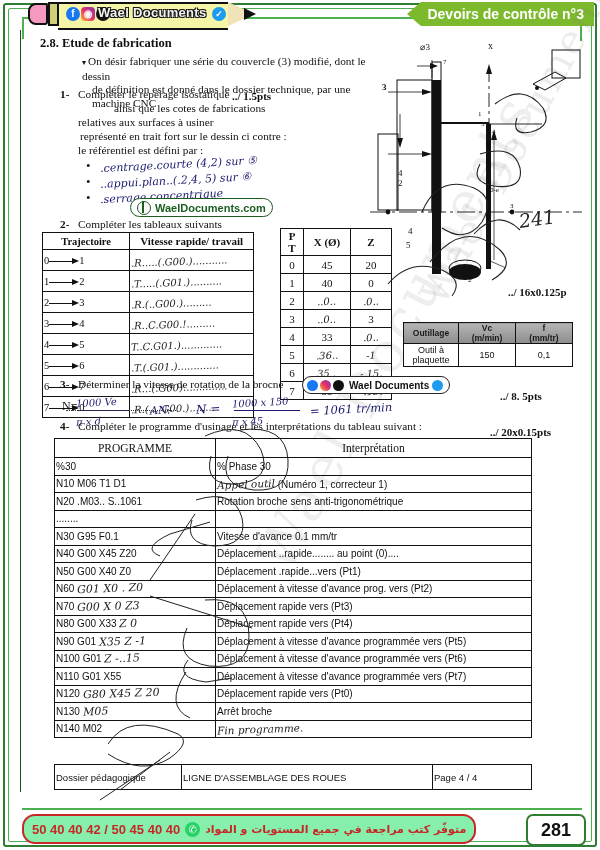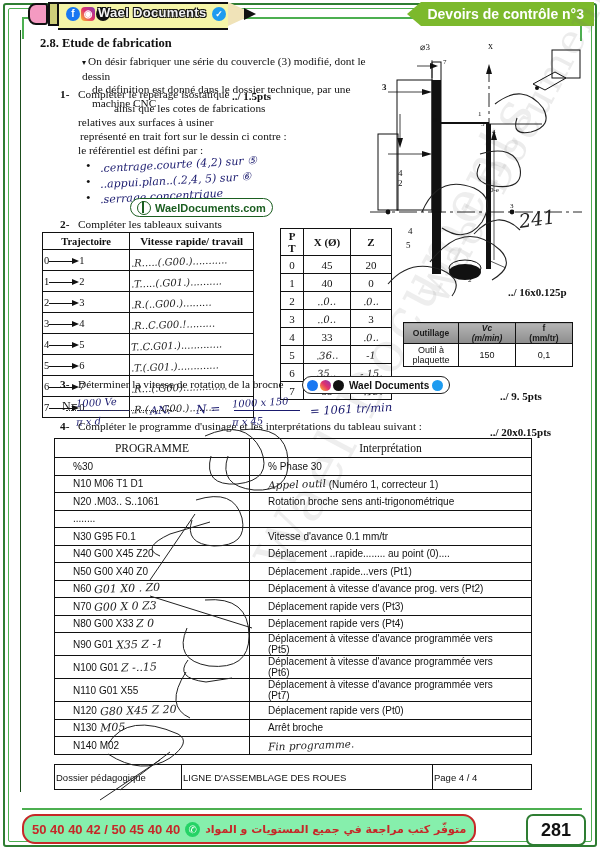--- a/index.html
+++ b/index.html
@@ -125,21 +125,21 @@
 
   .outil{position:absolute;left:403px;top:322px;}
   .outil td,.outil th{border:1px solid #111;text-align:center;font-size:8.5px;
       font-family:"Liberation Sans",sans-serif;}
   .outil th{background:#9e9e9e;color:#1a1a1a;font-weight:bold;height:18px;padding:0 3px;
       background-image:linear-gradient(#b5b5b5,#8d8d8d);}
   .outil td{height:22px;padding:0 4px;font-size:9px;}
 
   .prog{position:absolute;left:54px;top:438px;width:478px;}
   .prog td,.prog th{border:1.1px solid #111;height:16.5px;
-      font-family:"Liberation Sans",sans-serif;font-size:10px;padding:0 18px;}
+      font-family:"Liberation Sans",sans-serif;font-size:10px;padding:0 1px;}
   .prog th{font-family:"Liberation Serif",serif;font-size:11.5px;font-weight:normal;text-align:center;height:18px;}
   .prog .cl{width:158px;}
 
   .foot{position:absolute;left:54px;top:764px;width:478px;}
   .foot td{border:1.4px solid #111;height:22px;text-align:left;
       font-family:"Liberation Sans",sans-serif;font-size:9.5px;font-weight:normal;}
 
   
   .wm{position:absolute;left:130px;top:300px;font-family:"DejaVu Serif",serif;
       font-size:56px;color:rgba(120,120,120,.13);transform:rotate(-62deg);
@@ -379,41 +379,41 @@
   <div class="dw-lbl" style="left:120px;top:142px;font-size:7px;">0-e</div>
   <div class="dw-lbl" style="left:98px;top:232px;font-size:7px;">2</div>
   <div class="dw-lbl" style="left:140px;top:158px;font-size:7px;">3</div>
 </div>
 <div class="pts16">../ 16x0.125p</div>
 
 <table class="outil">
   <tbody>
       <tr>
     <th style="width:48px;">Outillage</th>
-    <th style="width:50px;font-style:italic;">Vc<br>(m/min)</th>
+    <th style="width:50px;">Vc<br>(m/min)</th>
     <th style="width:50px;">f<br>(mm/tr)</th>
   </tr>
   <tr>
     <td>Outil à<br>plaquette</td>
     <td>150</td>
     <td>0,1</td>
   </tr>
 </tbody>
   </table>
 
 <div class="txt bold-n" style="left:60px;top:378px;">3-</div>
 <div class="txt" style="left:78px;top:378px;">Déterminer la vitesse de  rotation de la brocne</div>
 <div class="pill-logo" style="left:302px;top:376px;">
   <span class="s" style="background:#1877f2;"></span>
   <span class="s" style="background:linear-gradient(45deg,#fdbb2d,#e1306c,#833ab4);"></span>
   <span class="s" style="background:#111;"></span>
   <span class="t">Wael Documents</span>
   <span class="s" style="background:#1d9bf0;"></span>
 </div>
-<div class="pts" style="left:500px;top:390px;">../ 9. 5pts</div>
+<div class="pts" style="left:500px;top:390px;">../ 8. 5pts</div>
 
 <div class="txt" style="left:62px;top:400px;font-size:12px;">N=</div>
 <div style="position:absolute;left:76px;top:392px;">
   <div class="hw" style="font-size:10px;">1000 Ve</div>
   <div style="height:1px;background:#1a1a6e;width:52px;margin:0 2px;"></div>
   <div class="hw" style="font-size:10px;">π x d</div>
 </div>
 <div class="hw" style="position:absolute;left:150px;top:404px;font-size:11px;">AN.</div>
 <div class="hw" style="position:absolute;left:196px;top:402px;font-size:12px;">N =</div>
 <div style="position:absolute;left:232px;top:392px;">

